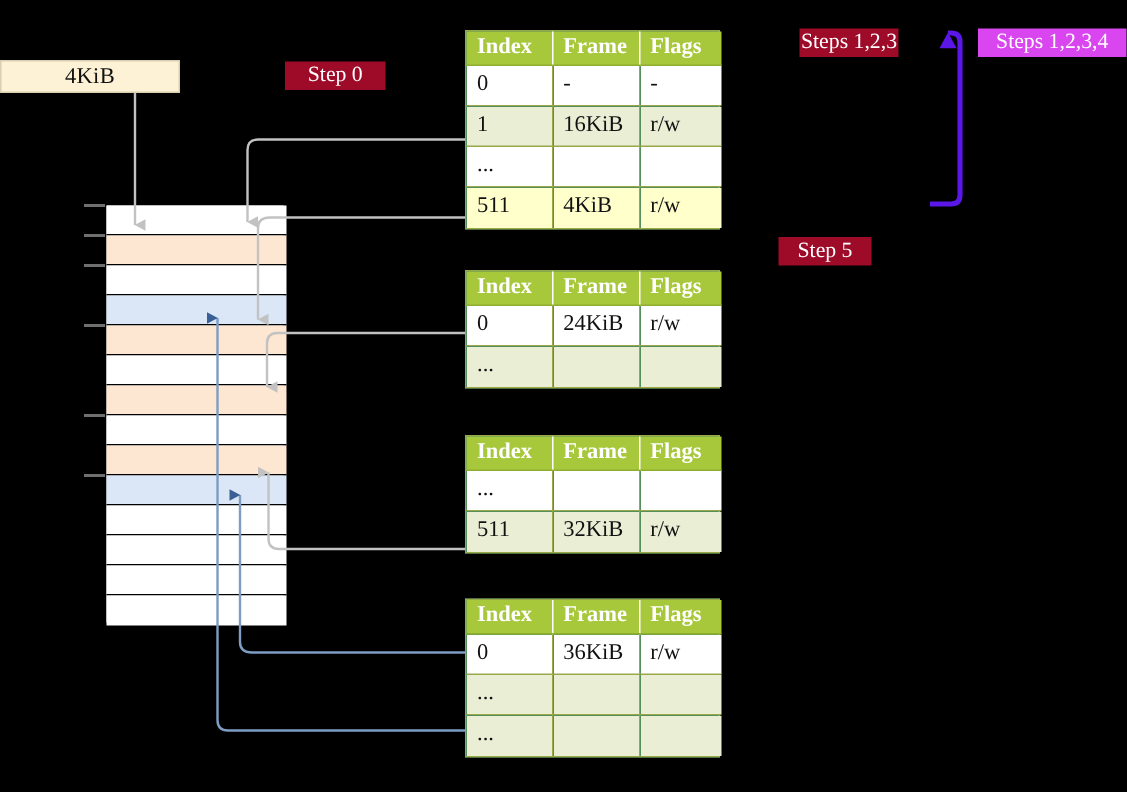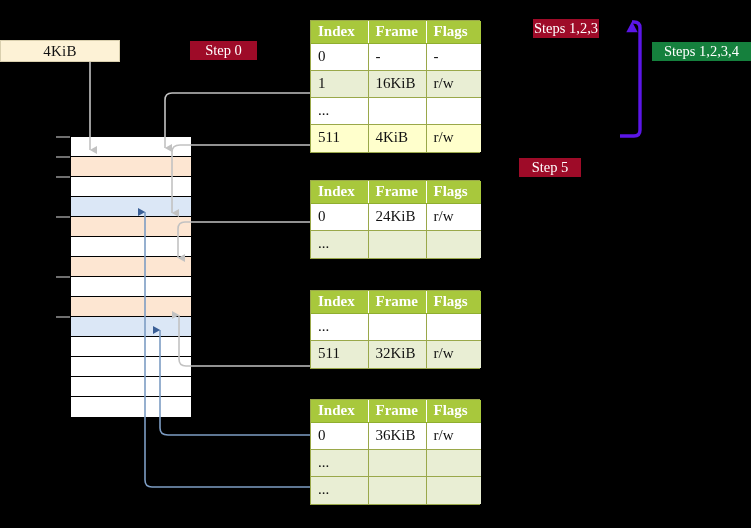--- a/index.html
+++ b/index.html
@@ -54,21 +54,21 @@
     display: flex;
     align-items: center;
     justify-content: center;
     font-size: 14.5px;
     color: #ffffff;
     padding: 1px 8px 2px 8px;
     white-space: nowrap;
     line-height: 1.15;
   }
   .badge.red    { background: #9e0b28; }
-  .badge.purple { background: #15803d; margin-top: 23px; }
+  .badge.purple { background: #d946ef; }
 
   
   #memcol {
     position: absolute;
     left: 70px;
     top: 136px;
     width: 120px;
     height: 280px;
     box-sizing: border-box;
     border: 1px solid #000;

